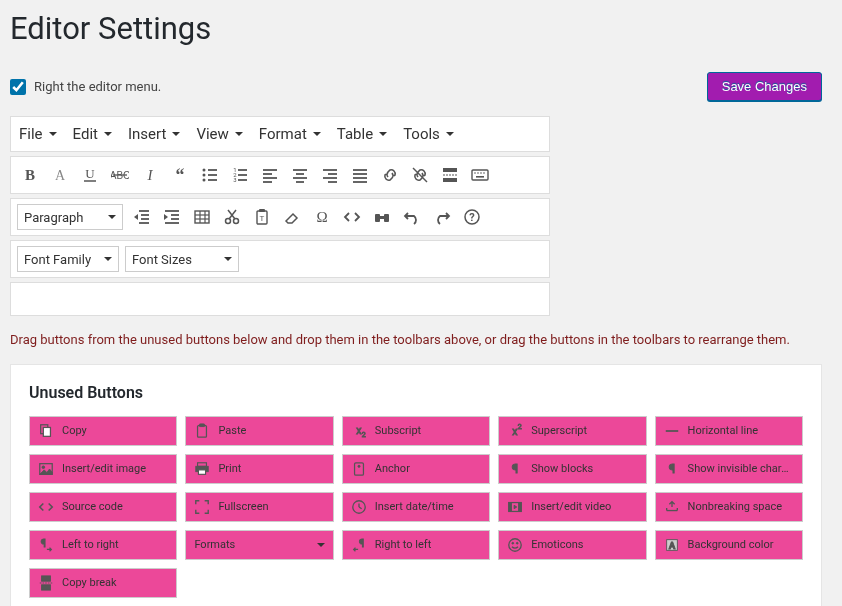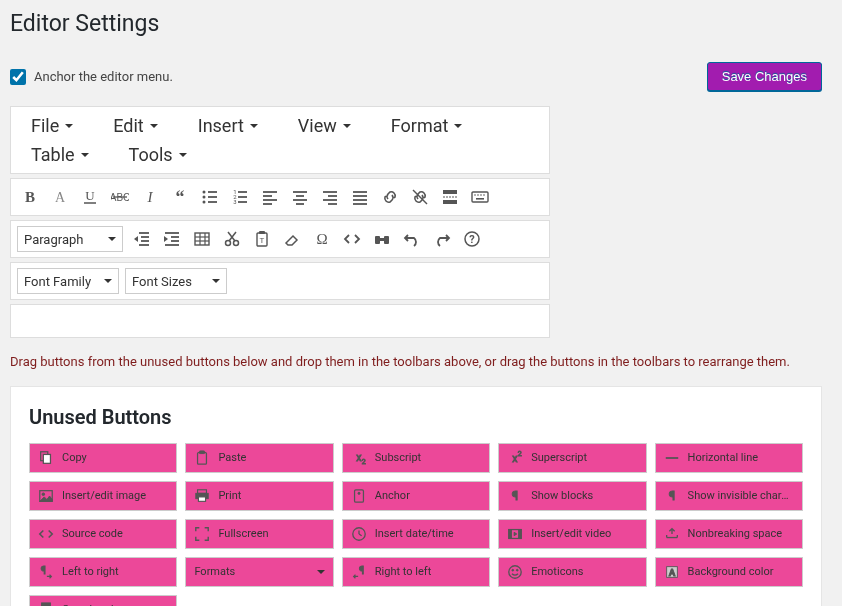--- a/index.html
+++ b/index.html
@@ -5,21 +5,21 @@
 * { box-sizing: border-box; margin: 0; padding: 0; }
 body {
   background: #f1f1f1;
   font-family: -apple-system, BlinkMacSystemFont, "Segoe UI", Roboto, sans-serif;
   color: #23282d;
   padding: 10px 20px 20px 10px;
   width: 842px;
   font-size: 13px;
 }
 h1.page-title {
-  font-size: 23px;
+  font-size: 31px;
   font-weight: 400;
   margin: 0 0 25px 0;
   color: #23282d;
 }
 .top-row {
   display: flex;
   justify-content: space-between;
   align-items: center;
   margin-bottom: 15px;
 }
@@ -53,22 +53,22 @@
   display: flex;
   align-items: center;
   flex-wrap: wrap;
 }
 .toolbar.menubar {
   padding: 4px 0;
 }
 .menu-item {
   display: inline-flex;
   align-items: center;
-  padding: 4px 20px;
-  font-size: 18px;
+  padding: 4px 8px;
+  font-size: 15px;
   color: #333;
   cursor: pointer;
   gap: 4px;
 }
 .caret {
   width: 0; height: 0;
   border-left: 4px solid transparent;
   border-right: 4px solid transparent;
   border-top: 4px solid #333;
   margin-left: 2px;
@@ -94,37 +94,37 @@
   justify-content: space-between;
   font-size: 13px;
   color: #333;
   padding: 3px 6px;
   cursor: pointer;
   height: 26px;
   margin: 2px 4px 2px 2px;
 }
 .select-box.paragraph { width: 106px; }
 .select-box.fontfam { width: 102px; }
-.select-box.fontsize { width: 102px; }
+.select-box.fontsize { width: 114px; }
 .empty-toolbar {
   height: 34px;
 }
 .description {
   font-size: 13px;
   color: #7f1d1d;
   margin: 14px 0 14px 0;
   line-height: 1.5;
 }
 .unused-panel {
   background: #fff;
   border: 1px solid #e5e5e5;
   padding: 18px 18px 14px 18px;
 }
 .unused-panel h2 {
-  font-size: 20px;
+  font-size: 16px;
   font-weight: 600;
   margin-bottom: 14px;
   color: #23282d;
 }
 .unused-grid {
   display: grid;
   grid-template-columns: repeat(5, 1fr);
   gap: 8px;
 }
 .unused-btn {
@@ -159,21 +159,21 @@
 .tb-btn svg { width: 18px; height: 18px; }
 </style>
 </head>
 <body>
 
 <h1 class="page-title">Editor Settings</h1>
 
 <div class="top-row">
   <div class="checkbox-row">
     <input type="checkbox" checked="" style="">
-    <label>Anchor the editor menu.</label>
+    <label>Right the editor menu.</label>
   </div>
   <button class="button-primary">Save Changes</button>
 </div>
 
 <div class="toolbar menubar">
   <span class="menu-item">
       <span>File</span>
       <span class="caret"></span>
     </span>
   <span class="menu-item">

